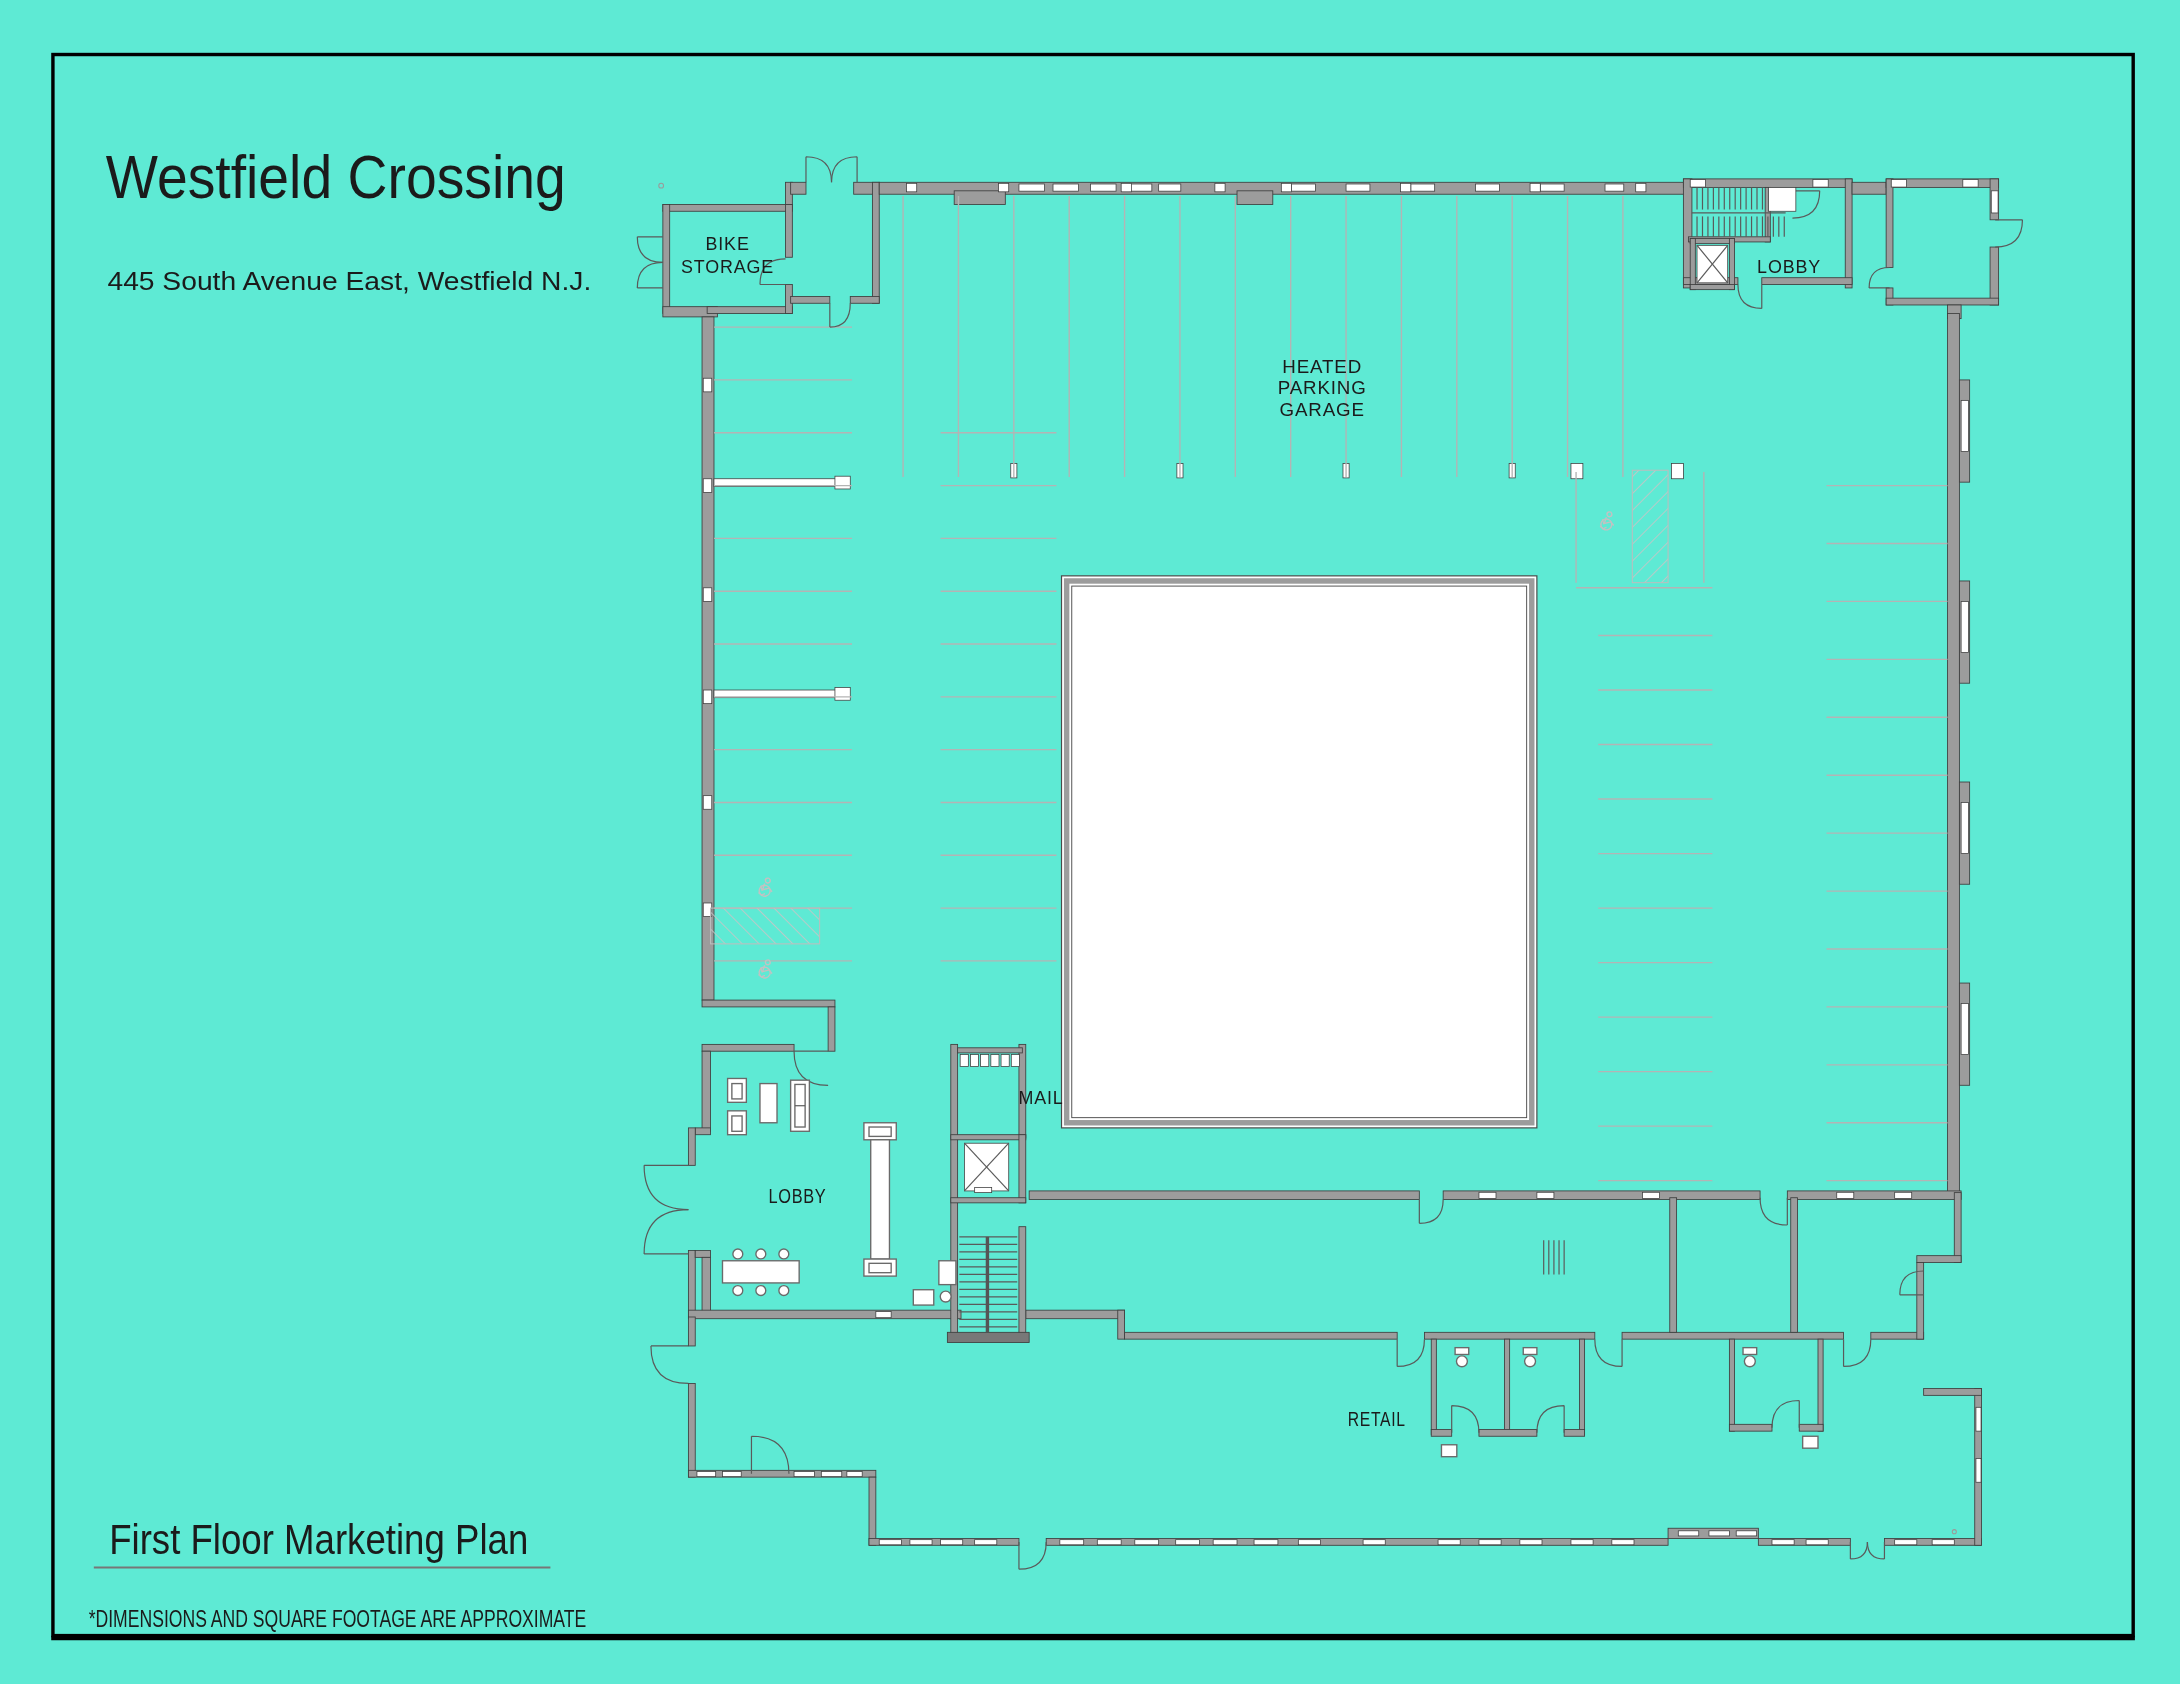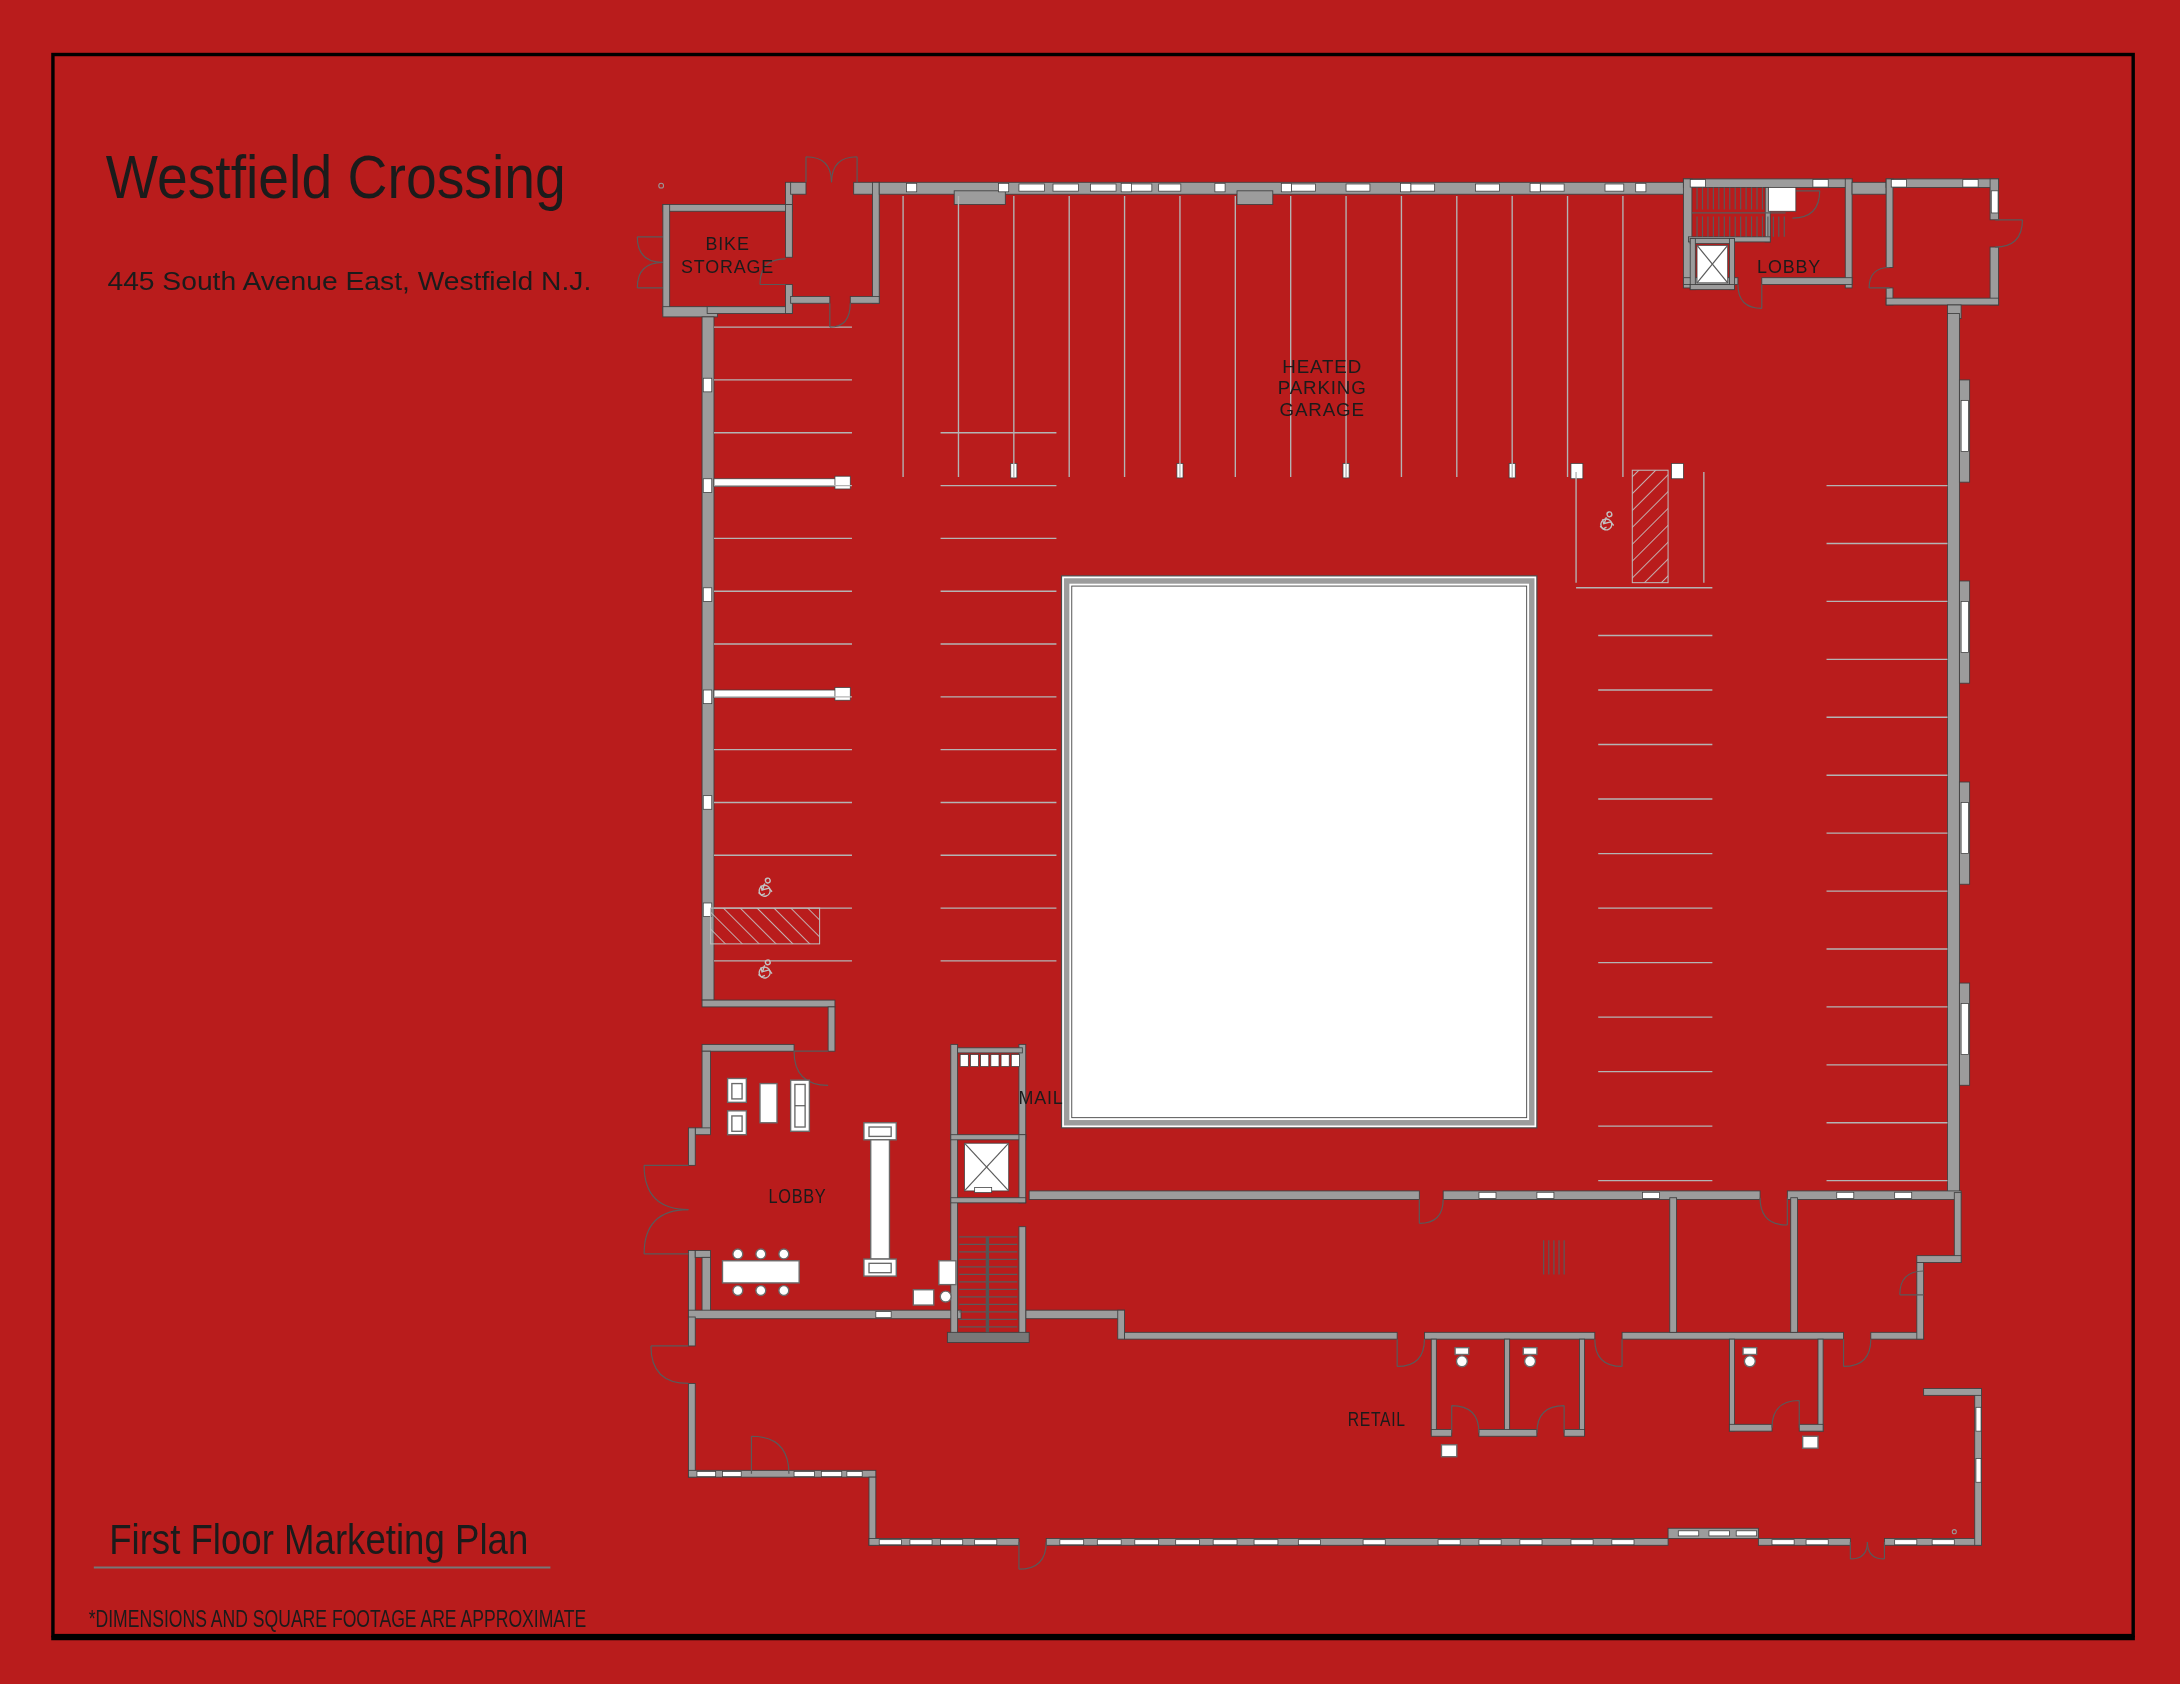--- a/index.html
+++ b/index.html
@@ -1,16 +1,16 @@
 <!DOCTYPE html>
 <html style="font-size:13.6px"><head>
 <meta charset="utf-8">
 <style>
   html,body{margin:0;padding:0;background:#fff;}
-  .page{position:relative;width:2181px;height:1685px;background:#b91c1c;overflow:hidden;
+  .page{position:relative;width:2181px;height:1685px;background:#5eead4;overflow:hidden;
         font-family:"Liberation Sans",sans-serif;}
   svg{display:block;width:100%;height:100%;}
   .wall{fill:var(--wall);stroke:var(--wall_edge);stroke-width:.5;}
   .walld{fill:#787878;stroke:var(--wall_edge);stroke-width:.5;}
   .white{fill:#ffffff;stroke:var(--wall_edge);stroke-width:.45;}
   .stall{stroke:var(--stall_line);stroke-width:.8;fill:none;}
   .det{stroke:var(--detail_line);stroke-width:.7;fill:none;}
   .furn{fill:#ffffff;stroke:#6a6a6a;stroke-width:.8;}
   .hatchL{fill:url(#diagL);stroke:#bdbdbd;stroke-width:.6;}
   .hatchR{fill:url(#diagR);stroke:#bdbdbd;stroke-width:.6;}

